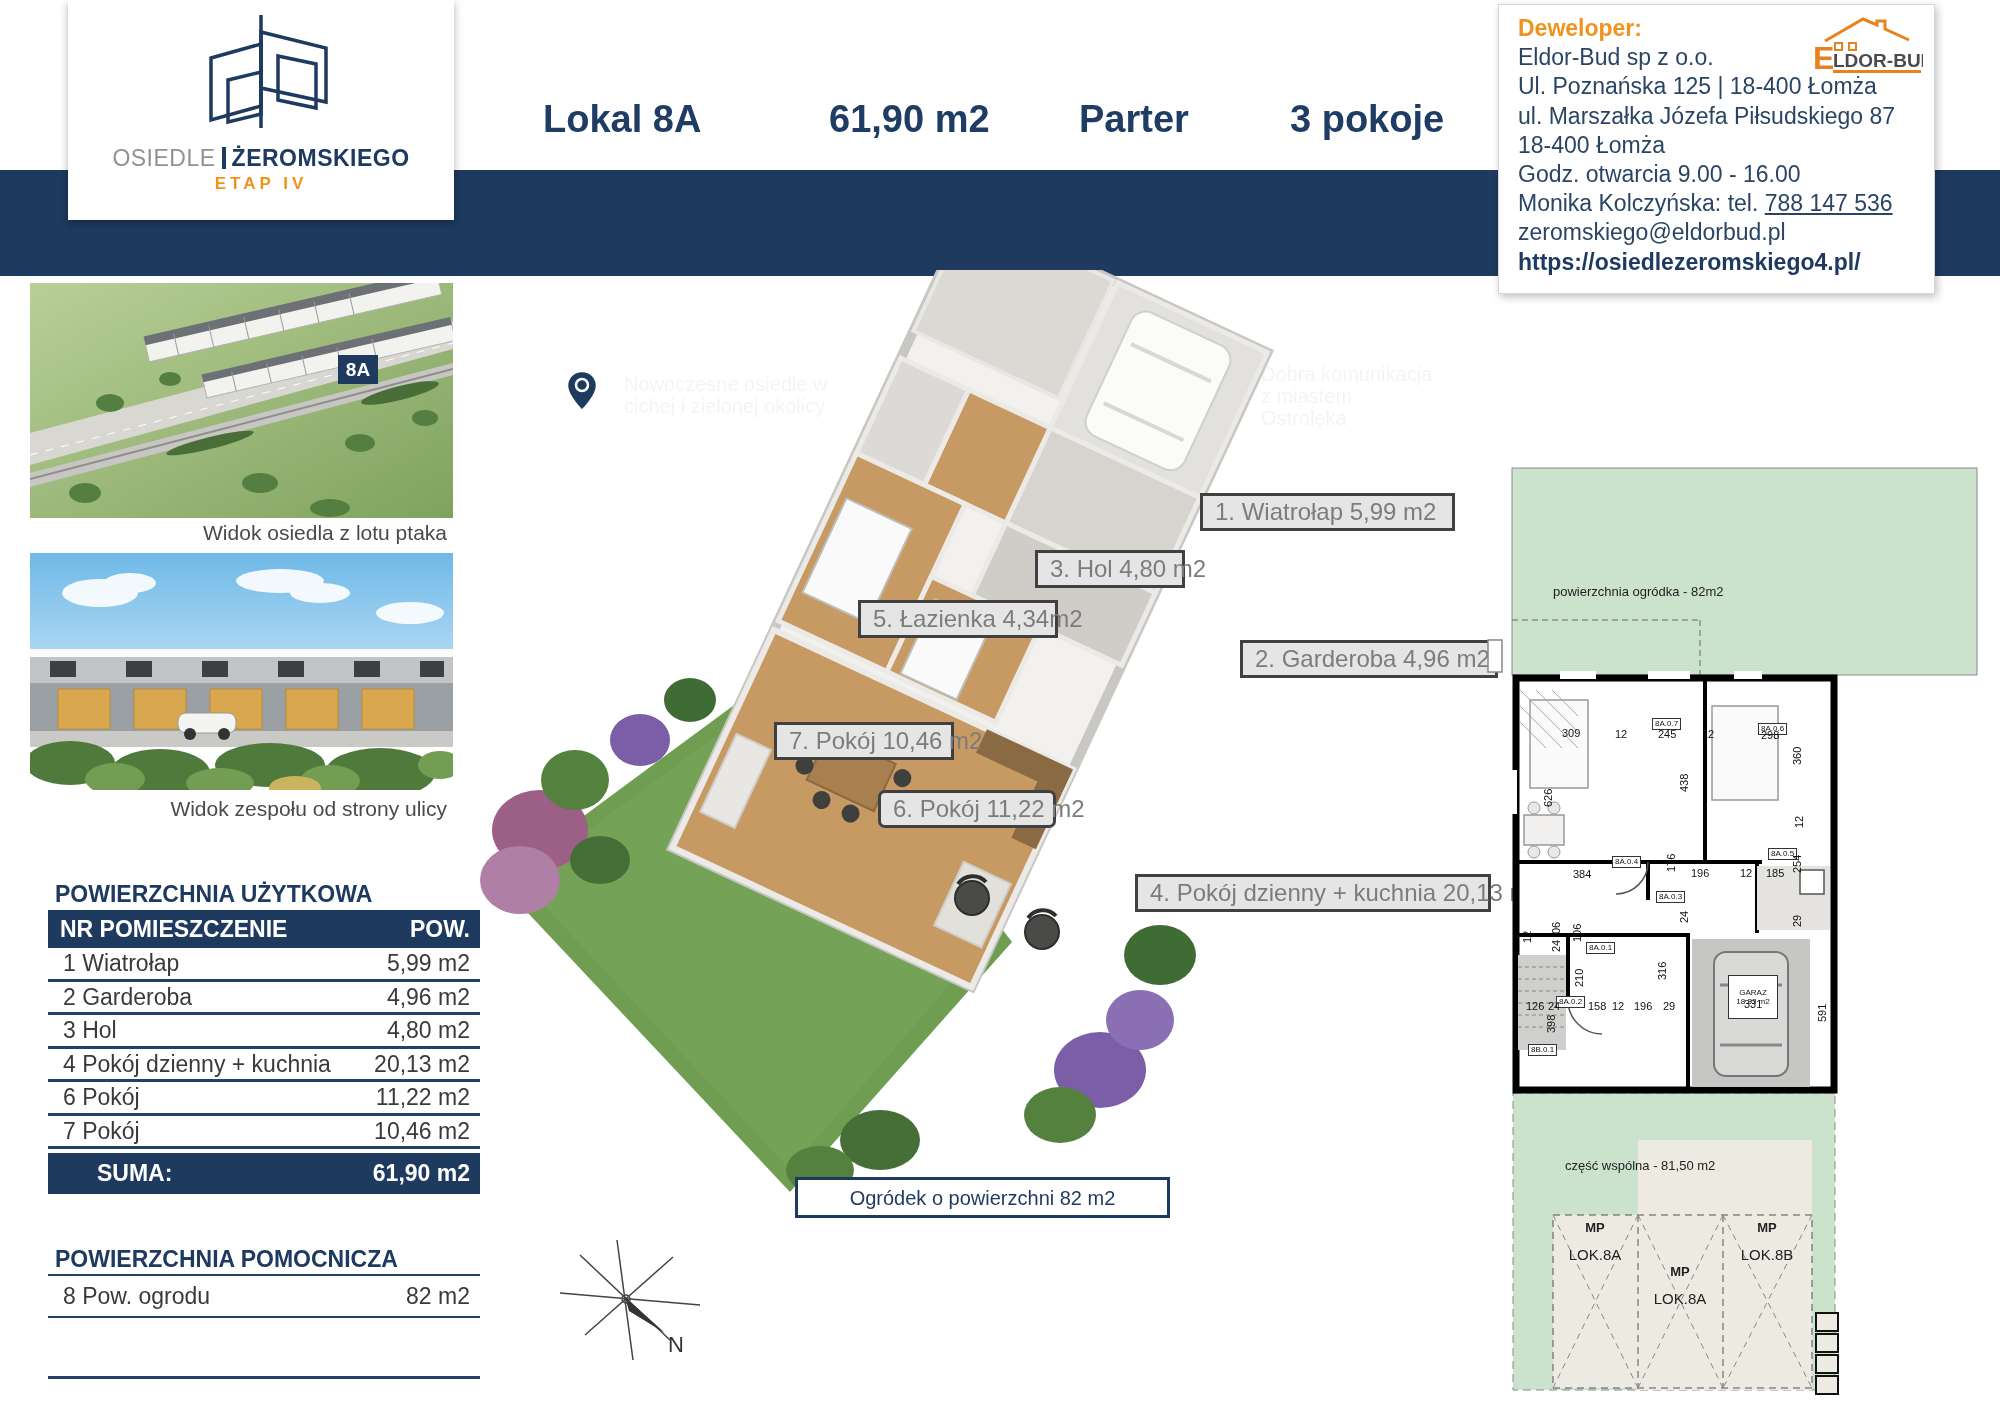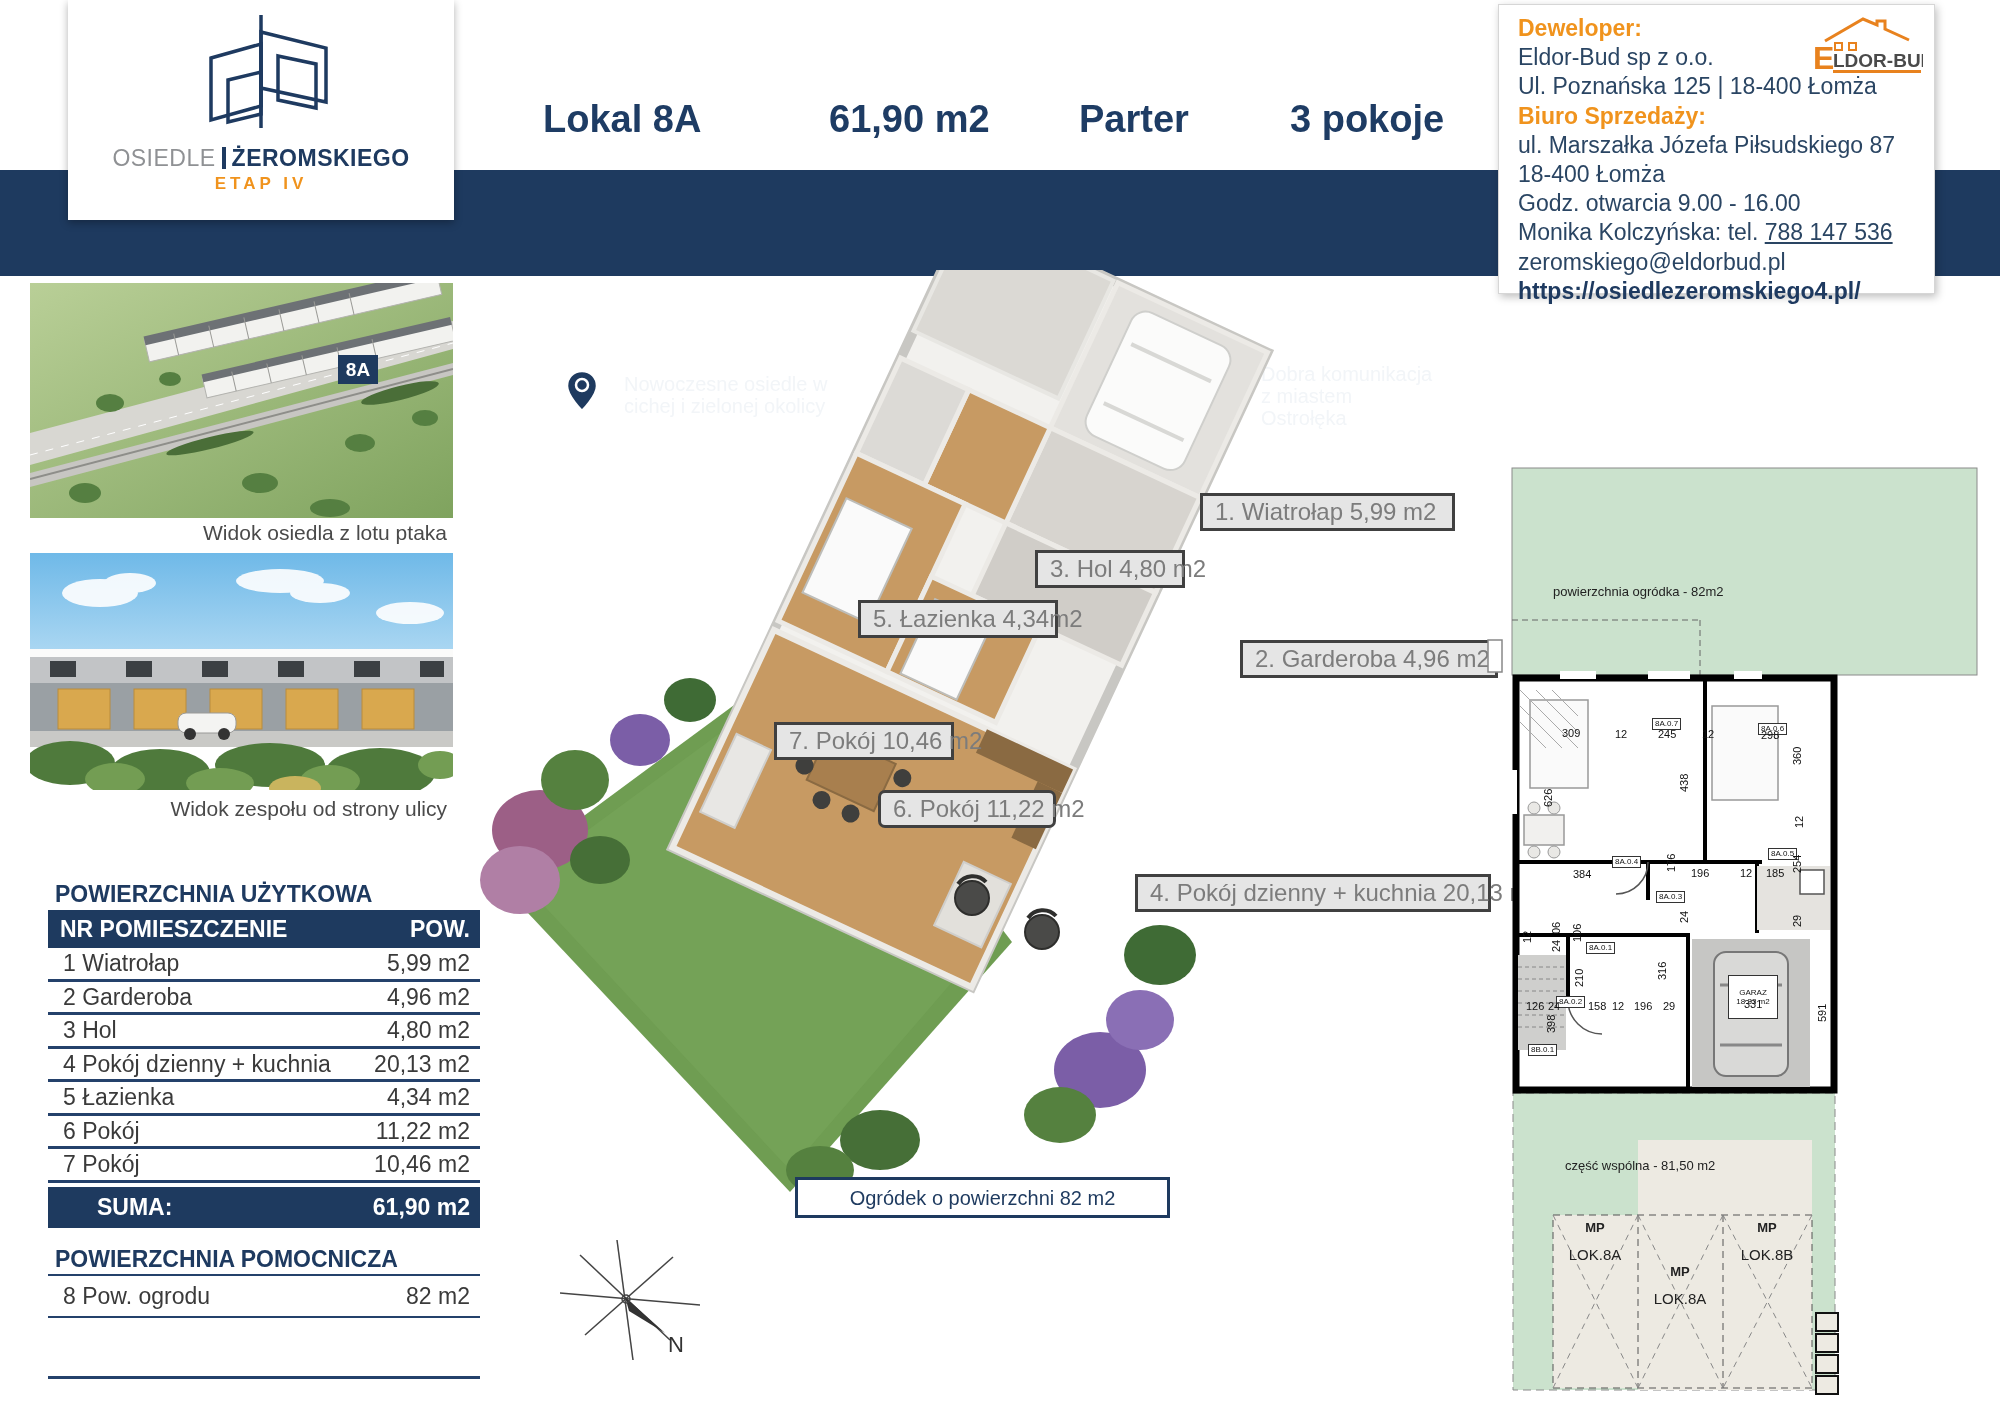--- a/index.html
+++ b/index.html
@@ -134,21 +134,20 @@
 
   <div class="ht" style="left:543px;">Lokal 8A</div>
   <div class="ht" style="left:829px;">61,90 m2</div>
   <div class="ht" style="left:1079px;">Parter</div>
   <div class="ht" style="left:1270px;margin-left:20px;">3 pokoje</div>
 
   <div class="dev-box">
     <div class="orange">Deweloper:</div>
     <div>Eldor-Bud  sp z o.o.</div>
     <div>Ul. Poznańska 125 | 18-400 Łomża</div>
-    <div class="orange">Biuro Sprzedaży:</div>
     <div>ul. Marszałka Józefa Piłsudskiego 87</div>
     <div>18-400 Łomża</div>
     <div>Godz. otwarcia 9.00 - 16.00</div>
     <div><span>Monika Kolczyńska: tel. </span><u>788 147 536</u></div>
     <div> zeromskiego@eldorbud.pl</div>
     <div class="bold" style="color:#1e3a60;">https://osiedlezeromskiego4.pl/</div>
     <div class="eldor">
       <svg width="112" height="62" viewBox="0 0 112 62">
         <path d="M14,28 L52,6 L66,12 L66,8 L74,8 L74,16 L98,27" fill="none" stroke="#e8821e" stroke-width="3"></path>
         <rect x="24" y="30" width="7" height="7" fill="none" stroke="#e8821e" stroke-width="2"></rect>
@@ -288,24 +287,20 @@
       </div>
     <div class="row">
         <span>3 Hol</span>
         <span>4,80 m2</span>
       </div>
     <div class="row">
         <span>4  Pokój dzienny + kuchnia</span>
         <span>20,13 m2</span>
       </div>
     <div class="row">
-        <span>5 Łazienka</span>
-        <span>4,34 m2</span>
-      </div>
-    <div class="row">
         <span>6 Pokój</span>
         <span>11,22 m2</span>
       </div>
     <div class="row">
         <span>7 Pokój</span>
         <span>10,46 m2</span>
       </div>
     <div class="suma">
       <span>SUMA:</span>
       <span>61,90 m2</span>

